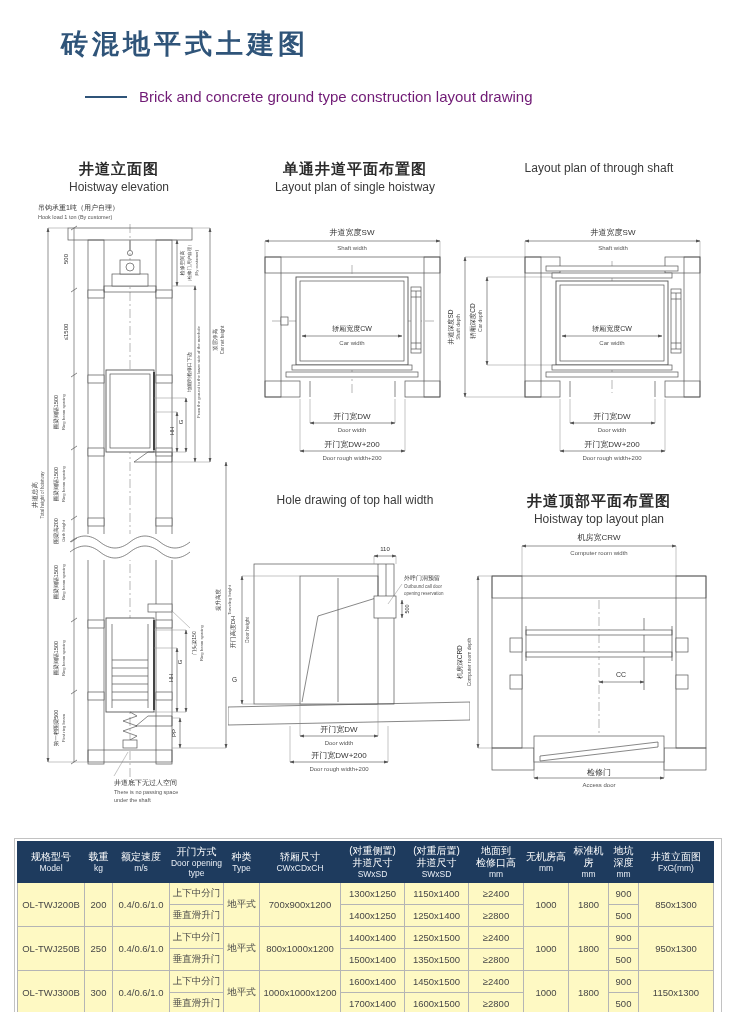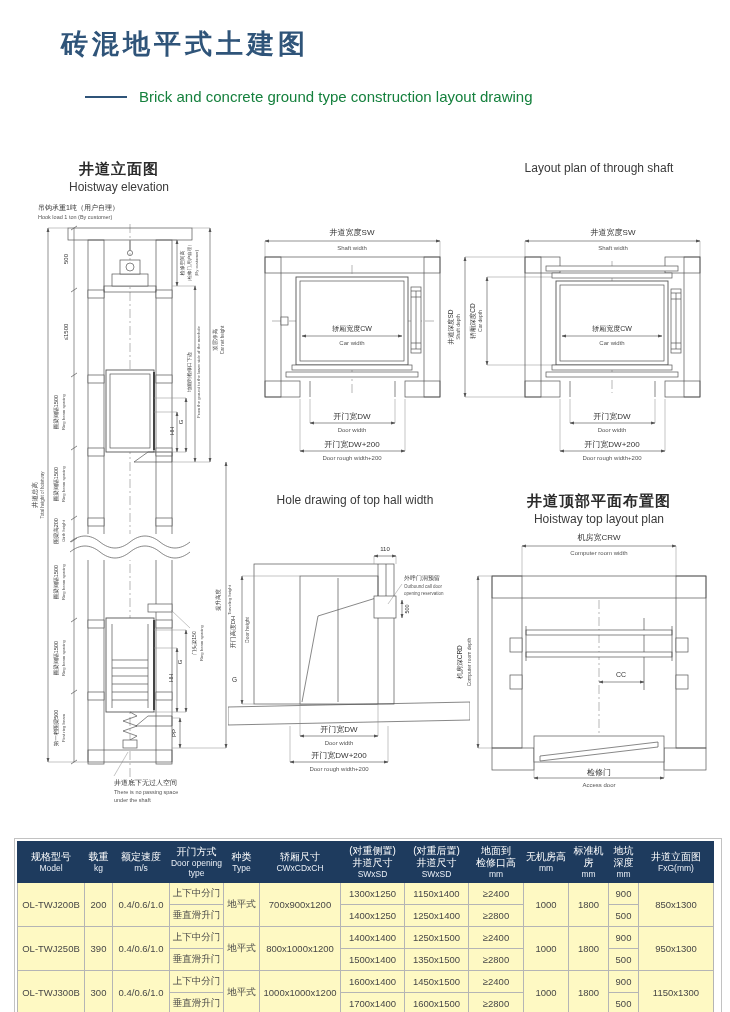--- a/index.html
+++ b/index.html
@@ -1,21 +1,21 @@
 <!DOCTYPE html>
 <html><head>
 <meta charset="utf-8">
 <style>
   html,body{margin:0;padding:0;background:#fff;}
   body{font-family:"Liberation Sans","DejaVu Sans",sans-serif;}
   .page{position:relative;width:730px;height:1012px;background:#fff;overflow:hidden;}
   .main-title{position:absolute;left:55px;top:26px;font-size:27px;font-weight:bold;color:#2f5479;letter-spacing:4px;margin-left:6px;}
   .subtitle{position:absolute;left:85px;top:88px;display:flex;align-items:center;}
   .subtitle .dash{width:42px;height:0;border-top:2px solid #2f5479;margin-right:12px;}
-  .subtitle .sub-text{font-size:15px;color:#15803d;}
+  .subtitle .sub-text{font-size:15px;color:#701a75;}
   .sec-title{position:absolute;text-align:center;}
   .sec-title .zh{font-size:15px;font-weight:600;color:#2b2b2b;letter-spacing:1px;}
   .sec-title .en{font-size:12px;color:#3a3a3a;margin-top:1px;}
   svg{position:absolute;}
   svg text{font-family:"Liberation Sans","DejaVu Sans",sans-serif;}
   .zh{fill:#333;}
   .en{fill:#555;}
   .s8{font-size:8px;}.s7{font-size:7px;}.s65{font-size:6.5px;}.s6{font-size:6px;}
   .s55{font-size:5.5px;}.s5{font-size:5px;}.s45{font-size:4.5px;}.s42{font-size:4.2px;}
   .ol{stroke:#555;stroke-width:0.9;fill:none;}
@@ -39,20 +39,24 @@
 
   <div class="main-title">砖混地平式土建图</div>
   <div class="subtitle">
     <div class="dash"></div>
     <div class="sub-text">Brick and concrete ground type construction layout drawing</div>
   </div>
 
   <div class="sec-title" style="left:38px;top:160px;width:162px;">
     <div class="zh">井道立面图</div>
     <div class="en">Hoistway elevation</div>
+  </div>
+  <div class="sec-title" style="left:248px;top:160px;width:214px;">
+    <div class="zh">单通井道平面布置图</div>
+    <div class="en">Layout plan of single hoistway</div>
   </div>
   <div class="sec-title" style="left:488px;top:160px;width:222px;">
     <div class="en">Layout plan of through shaft</div>
   </div>
   <div class="sec-title" style="left:248px;top:492px;width:214px;">
     <div class="en">Hole drawing of top hall width</div>
   </div>
   <div class="sec-title" style="left:488px;top:492px;width:222px;">
     <div class="zh">井道顶部平面布置图</div>
     <div class="en">Hoistway top layout plan</div>
@@ -551,21 +555,21 @@
       </tr>
       <tr>
         <td>垂直滑升门</td>
         <td>1400x1250</td>
         <td>1250x1400</td>
         <td>≥2800</td>
         <td>500</td>
       </tr>
       <tr>
         <td rowspan="2">OL-TWJ250B</td>
-        <td rowspan="2">390</td>
+        <td rowspan="2">250</td>
         <td rowspan="2">0.4/0.6/1.0</td>
         <td>上下中分门</td>
         <td rowspan="2">地平式</td>
         <td rowspan="2">800x1000x1200</td>
         <td>1400x1400</td>
         <td>1250x1500</td>
         <td>≥2400</td>
         <td rowspan="2">1000</td>
         <td rowspan="2">1800</td>
         <td>900</td>

